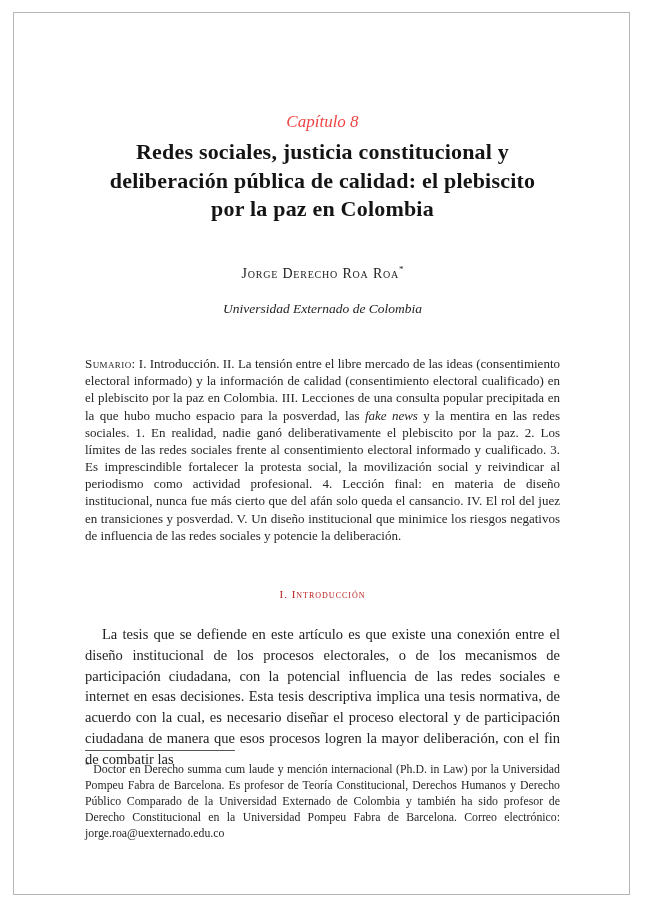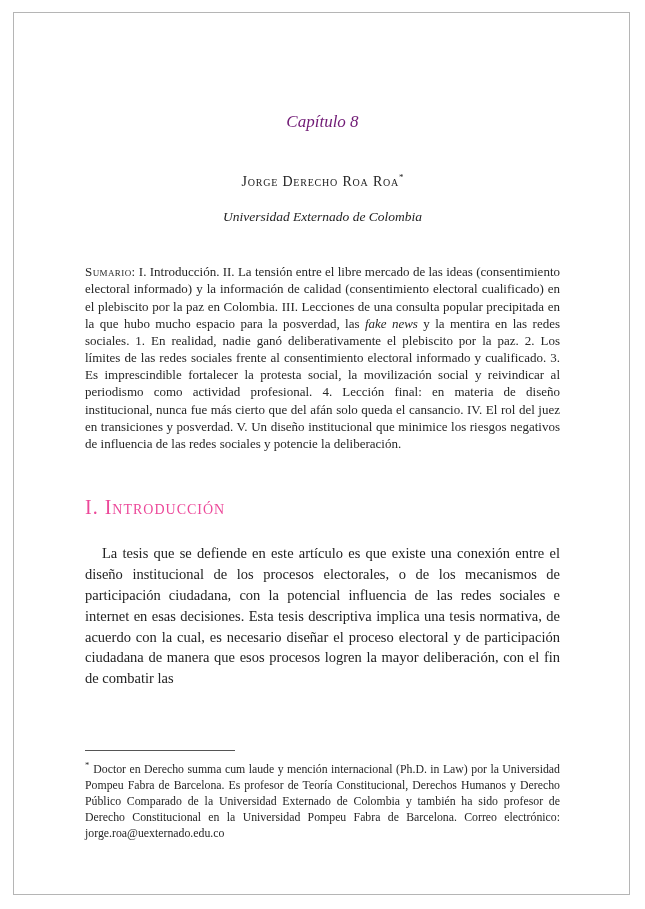--- a/index.html
+++ b/index.html
@@ -29,21 +29,21 @@
     position: absolute;
     top: 0;
     left: 85px;
     width: 475px;
   }
   .chapter-label {
     margin-top: 112px;
     text-align: center;
     font-style: italic;
     font-size: 17px;
-    color: #701a75;
+    color: #ef4444;
   }
   .title {
     margin-top: 6px;
     text-align: center;
     font-weight: 700;
     font-size: 22px;
     line-height: 1.3;
     color: #141414;
     letter-spacing: 0.2px;
   }
@@ -75,25 +75,25 @@
     text-align: justify;
     color: #262626;
   }
   .sumario-label {
     font-variant: small-caps;
     letter-spacing: 0.4px;
   }
   .italic { font-style: italic; }
   .section-heading {
     margin-top: 44px;
-    text-align: left;
+    text-align: center;
     font-variant: small-caps;
-    font-size: 20px;
+    font-size: 11px;
     letter-spacing: 1px;
-    color: #ec4899;
+    color: #b91c1c;
   }
   .intro-paragraph {
     margin-top: 24px;
     font-size: 14.5px;
     line-height: 1.44;
     text-align: justify;
     text-indent: 17px;
     color: #222;
   }
   .footnote {
@@ -122,20 +122,25 @@
 </style>
 </head>
 <body>
 
 <div class="page-border"></div>
 
 <div class="content">
 
   <div class="chapter-label">Capítulo 8</div>
 
+  <div class="title">
+    <div>Redes sociales, justicia constitucional y</div>
+    <div>deliberación pública de calidad: el plebiscito</div>
+    <div>por la paz en Colombia</div>
+  </div>
 
   <div class="author-block">
     <span class="author-name">Jorge Derecho Roa Roa</span><span class="author-marker">*</span>
   </div>
 
   <div class="affiliation">Universidad Externado de Colombia</div>
 
   <div class="sumario">
     <span class="sumario-label">Sumario:</span><span> I. Introducción. II. La tensión entre el libre mercado de las ideas (consentimiento electoral informado) y la información de calidad (consentimiento electoral cualificado) en el plebiscito por la paz en Colombia. III. Lecciones de una consulta popular precipitada en la que hubo mucho espacio para la posverdad, las </span><span class="italic">fake news</span><span> y la mentira en las redes sociales. 1. En realidad, nadie ganó deliberativamente el plebiscito por la paz. 2. Los límites de las redes sociales frente al consentimiento electoral informado y cualificado. 3. Es imprescindible fortalecer la protesta social, la movilización social y reivindicar al periodismo como actividad profesional. 4. Lección final: en materia de diseño institucional, nunca fue más cierto que del afán solo queda el cansancio. IV. El rol del juez en transiciones y posverdad. V. Un diseño institucional que minimice los riesgos negativos de influencia de las redes sociales y potencie la deliberación.</span>
   </div>

